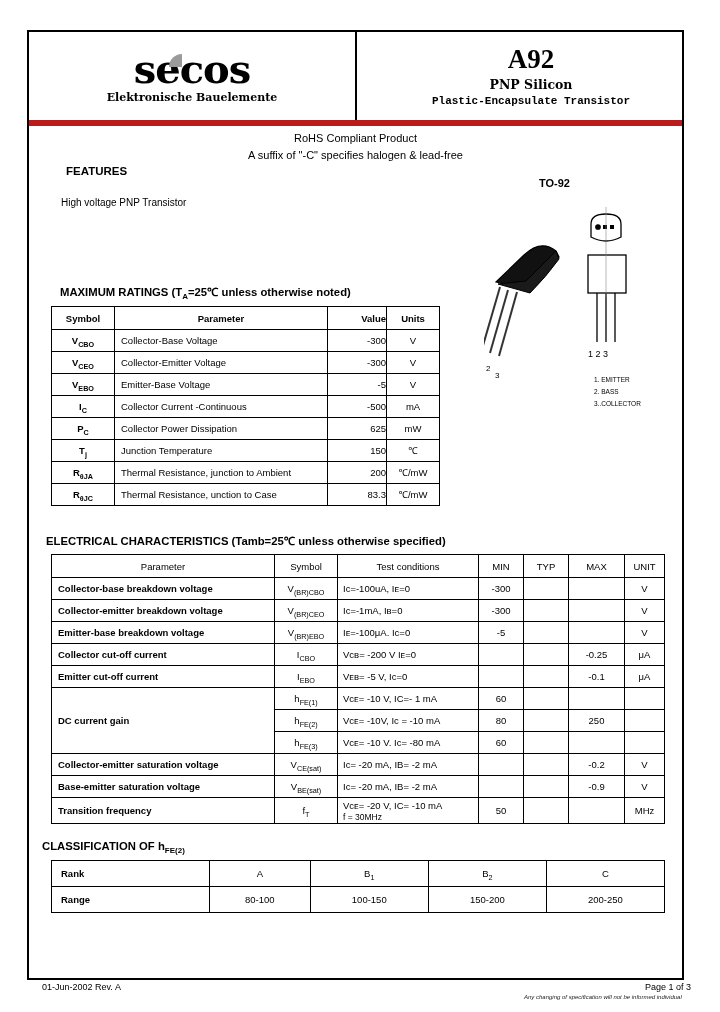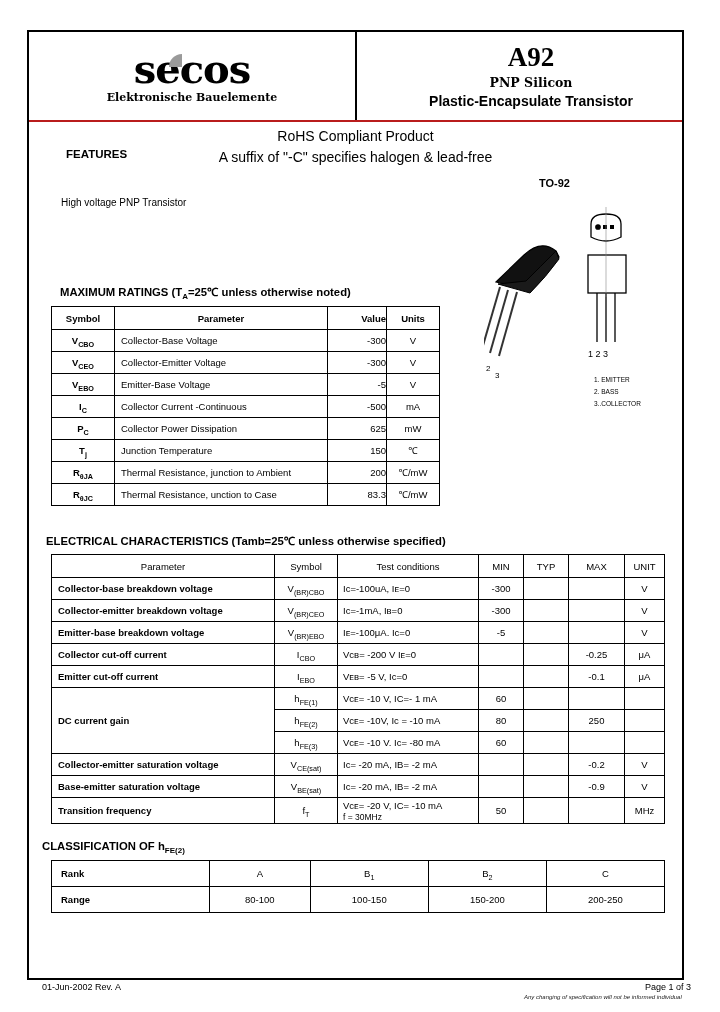--- a/index.html
+++ b/index.html
@@ -3,39 +3,39 @@
 <meta charset="utf-8">
 <style>
   html,body{margin:0;padding:0;background:#fff;}
   body{width:720px;height:1012px;position:relative;
        font-family:"Liberation Sans",sans-serif;color:#000;
        -webkit-font-smoothing:none;}
   .page{position:absolute;left:27px;top:30px;width:657px;height:950px;
         border:2px solid #000;box-sizing:border-box;}
 
   
-  .hdr{display:flex;height:88px;border-bottom:2px solid #b91c1c;}
+  .hdr{display:flex;height:88px;border-bottom:6px solid #b91c1c;}
   .hdr-l{width:328px;border-right:2px solid #000;box-sizing:border-box;
          display:flex;flex-direction:column;align-items:center;justify-content:center;}
   .hdr-r{flex:1;display:flex;flex-direction:column;align-items:center;justify-content:center;margin-left:23px;}
   .logo{font-family:"DejaVu Serif",serif;font-weight:bold;font-size:40px;
         letter-spacing:-1px;line-height:1;position:relative;margin-bottom:2px;}
   .logo .accent{position:absolute;left:35px;top:5px;width:13px;height:13px;
         background:#9a9a9a;border-radius:13px 0 0 0;}
   .sub{font-family:"DejaVu Serif",serif;font-weight:bold;font-size:11px;}
   .pn{font-family:"Liberation Serif",serif;font-weight:bold;font-size:27px;
       line-height:1.05;}
   .pt1{font-family:"DejaVu Serif",serif;font-weight:bold;font-size:12.5px;margin-top:4px;}
-  .pt2{font-family:Liberation Sans, sans-serif;font-weight:bold;font-size:14px;margin-top:3px;}
-
-  
-  .rohs{text-align:center;font-size:14px;padding-top:4px;line-height:1.5;}
-
-  
-  .features-ttl{position:absolute;left:37px;top:116px;font-size:11.5px;font-weight:bold;}
+  .pt2{font-family:Liberation Mono, monospace;font-weight:bold;font-size:11px;margin-top:3px;}
+
+  
+  .rohs{text-align:center;font-size:11px;padding-top:4px;line-height:1.5;}
+
+  
+  .features-ttl{position:absolute;left:37px;top:133px;font-size:11.5px;font-weight:bold;}
   .features-txt{position:absolute;left:32px;top:165px;font-size:10px;}
 
   
   .pkg{position:absolute;left:455px;top:145px;width:190px;height:250px;}
   .pkg-ttl{position:absolute;left:55px;top:0;font-size:11px;font-weight:bold;}
   .pins{position:absolute;left:110px;top:197px;font-size:6.5px;line-height:1.85;}
 
   
   .sec{font-size:11.3px;font-weight:bold;}
   .sec sub{font-size:8px;}

